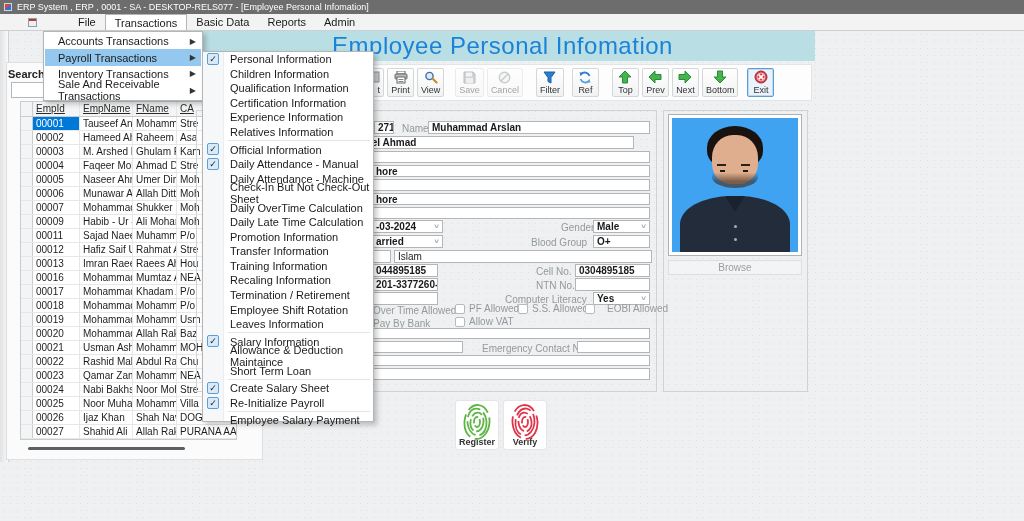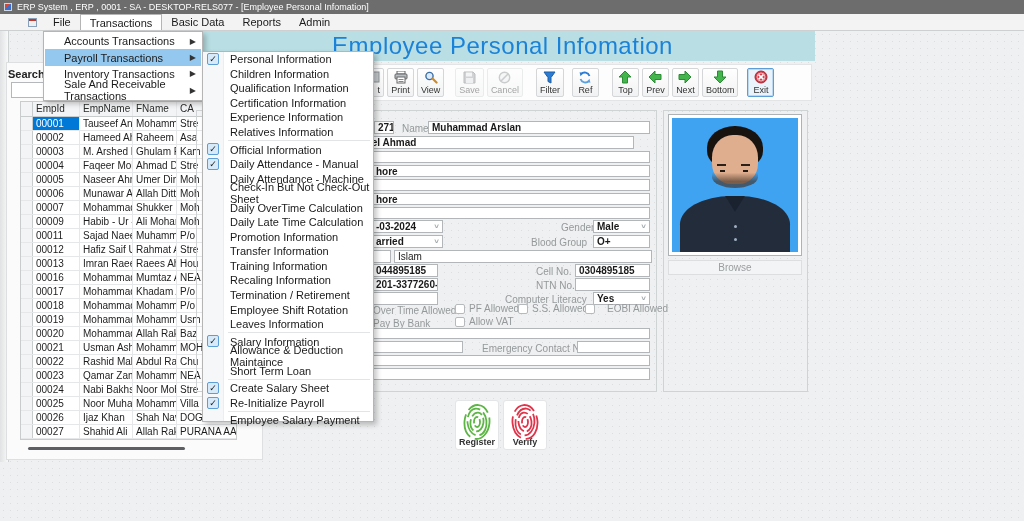--- a/index.html
+++ b/index.html
@@ -5,21 +5,21 @@
   * { margin:0; padding:0; box-sizing:border-box; }
   html,body { width:1024px; height:521px; overflow:hidden; }
   body { font-family:"Liberation Sans", sans-serif; background:#eef0f1; position:relative; }
   #app { position:absolute; inset:0; width:1024px; height:454px; background:#eef0f1;border-radius:6px; }
 
   
   .titlebar { position:absolute; left:0; top:0; width:1024px; height:14px; background:#6d6d6d; color:#fff;
               display:flex; align-items:center; font-size:9px; padding-left:4px; }
   .app-icon { width:8px; height:8px; margin-right:5px; background:linear-gradient(135deg,#d04a3a 50%,#3a6fd0 50%); border:1px solid #cfd6dd; }
   .menubar { position:absolute; left:0; top:14px; width:1024px; height:17px; background:#f3f3f3; border-bottom:1px solid #cdd0d1;
-             display:flex; align-items:center; font-size:11px; color:#1a1a1a; }
+             display:flex; align-items:center; font-size:11px; color:#1a1a1a;gap:25px; }
   .mdi-icon { width:9px; height:9px; margin:0 7px 0 28px; background:linear-gradient(180deg,#c0392b 35%,#ecf0f1 35%); border:1px solid #8aa0b8; }
   .menubar-item { padding:1px 9px; height:16px; display:flex; align-items:center; cursor:default; }
   .menubar-item.open { background:#ffffff; border:1px solid #b5b5b5; border-bottom:none; }
 
   
   .content-bg { position:absolute; left:0; top:31px; width:1024px; height:490px;
     background-color:#eef0f1;
     background-image:radial-gradient(#dcdee0 0.8px, transparent 0.9px); background-size:7px 7px; }
   .left-strip { position:absolute; left:0; top:31px; width:9px; height:431px;
     background:linear-gradient(90deg,#e0e2e3,#f8f9f9); border-right:1px solid #ced1d2; }
@@ -37,21 +37,21 @@
   .tb-btn.disabled { opacity:.45; }
   .tb-btn.focused { background:#eaf3fb; border-color:#5e9ed6; box-shadow:0 0 0 1px #bcd9f0 inset; }
   .tb-btn.partial { width:13px; min-width:13px; overflow:hidden; align-items:flex-end; }
 
   
   .left-panel { position:absolute; left:6px; top:62px; width:257px; height:398px; background:#fbfbfc; border:1px solid #dddfe0; }
   .search-label { position:absolute; left:8px; top:68px; font-size:11px; font-weight:bold; color:#222; }
   .search-input { position:absolute; left:11px; top:82px; width:90px; height:16px; background:#fff; border:1px solid #b4b8ba; }
   .grid { position:absolute; left:20px; top:101px; width:217px; background:#fff; border:1px solid #c9cccd; font-size:10px; color:#1d1d1d; }
   .grid-row { display:flex; height:14px; border-bottom:1px solid #e5e7e8; }
-  .grid-row.hdr { height:15px; background:#f3f4f5; border-bottom:1px solid #c9cccd; color:#2a2a2a; }
+  .grid-row.hdr { height:15px; background:#f3f4f5; border-bottom:1px solid #c9cccd; color:#2a2a2a;text-decoration:underline; }
   .gc { padding:1px 3px 0 3px; overflow:hidden; white-space:nowrap; border-right:1px solid #e5e7e8; }
   .gc.rh { width:12px; background:#f3f4f5; border-right:1px solid #c9cccd; }
   .gc.c0 { width:47px; } .gc.c1 { width:53px; } .gc.c2 { width:44px; } .gc.c3 { flex:1; border-right:none; }
   .grid-row.sel .c0 { background:#0078d7; color:#fff; }
   .hscroll-thumb { position:absolute; left:28px; top:447px; width:157px; height:3px; background:#5c5f61; border-radius:2px; }
 
   
   .groupbox { position:absolute; border:1px solid #d0d3d4; }
   .fld { position:absolute; background:#fff; border:1px solid #b2b6b8; font-size:10px; color:#1a1a1a;
          padding:0 3px; display:flex; align-items:center; overflow:hidden; white-space:nowrap; }
@@ -78,21 +78,21 @@
 
   
   .fp-btn { position:absolute; width:44px; height:50px; background:#fff; border:1px solid #e3e5e6; border-radius:3px;
             display:flex; flex-direction:column; align-items:center; justify-content:flex-end; padding-bottom:2px; }
   .fp-btn svg { position:absolute; top:3px; }
   .fp-btn .lbl { font-size:9px; font-weight:bold; color:#333; }
 
   
   .menu1 { position:absolute; left:43px; top:31px; width:160px; background:#fff; border:1px solid #b5b5b5;
            box-shadow:3px 3px 5px rgba(0,0,0,.22); z-index:40; padding:1px; }
-  .menu1-item { height:16.4px; display:flex; align-items:center; font-size:11px; color:#1a1a1a; padding-left:19px; position:relative; }
+  .menu1-item { height:16.4px; display:flex; align-items:center; font-size:11px; color:#1a1a1a; padding-left:13px; position:relative; }
   .menu1-item.hl { background:#94c8ef; }
   .menu1-item .arrow { position:absolute; right:5px; font-size:8px; color:#333; }
   .menu2 { position:absolute; left:202px; top:51px; width:172px; height:371px; background:#fff; border:1px solid #b5b5b5;
            box-shadow:3px 3px 5px rgba(0,0,0,.22); z-index:41; }
   .menu2 .gutter { position:absolute; left:0; top:0; bottom:0; width:21px; background:#f5f7f8; border-right:1px solid #ebedee; }
   .menu2-item { height:14.55px; display:flex; align-items:center; font-size:11px; color:#1a1a1a; padding-left:27px; position:relative; }
   .menu2-sep { height:3px; position:relative; }
   .menu2-sep::after { content:""; position:absolute; left:25px; right:3px; top:1px; border-top:1px solid #e2e4e5; }
   .chk { position:absolute; left:4px; top:1px; width:12px; height:12px; border:1px solid #5e9ed6; background:#d6eaf9;
          border-radius:2px; display:flex; align-items:center; justify-content:center; font-size:9px; color:#222; }

